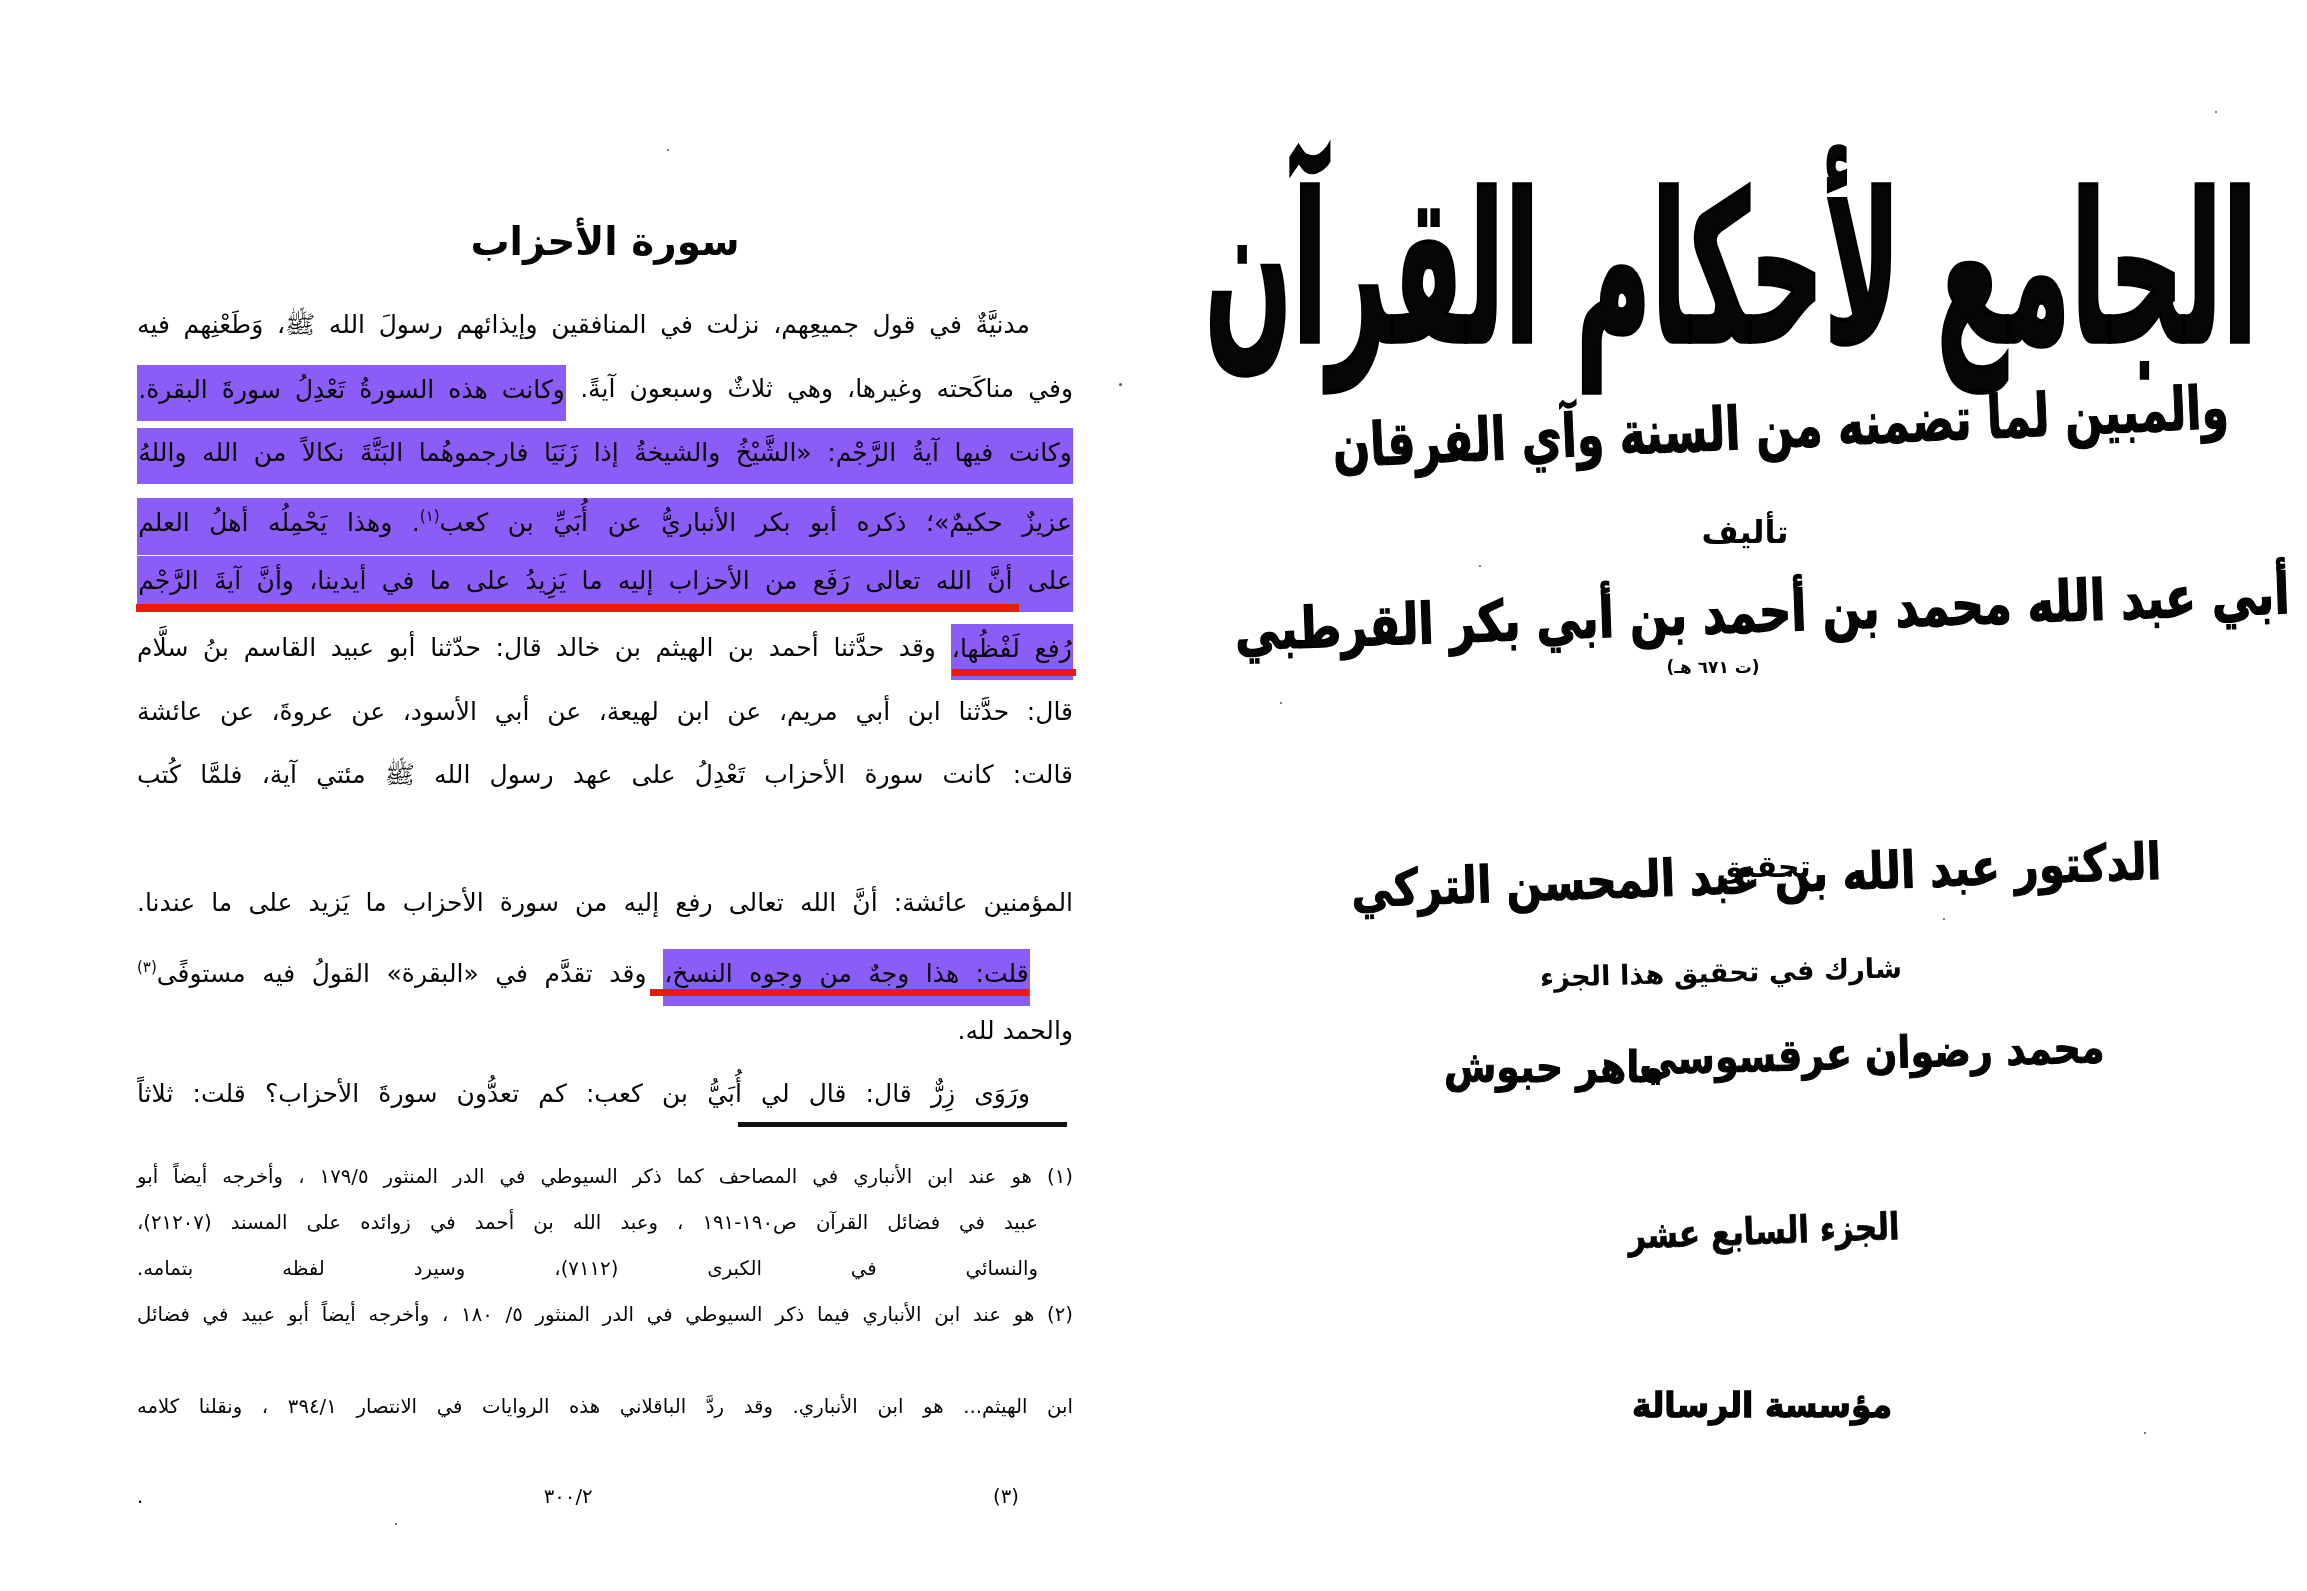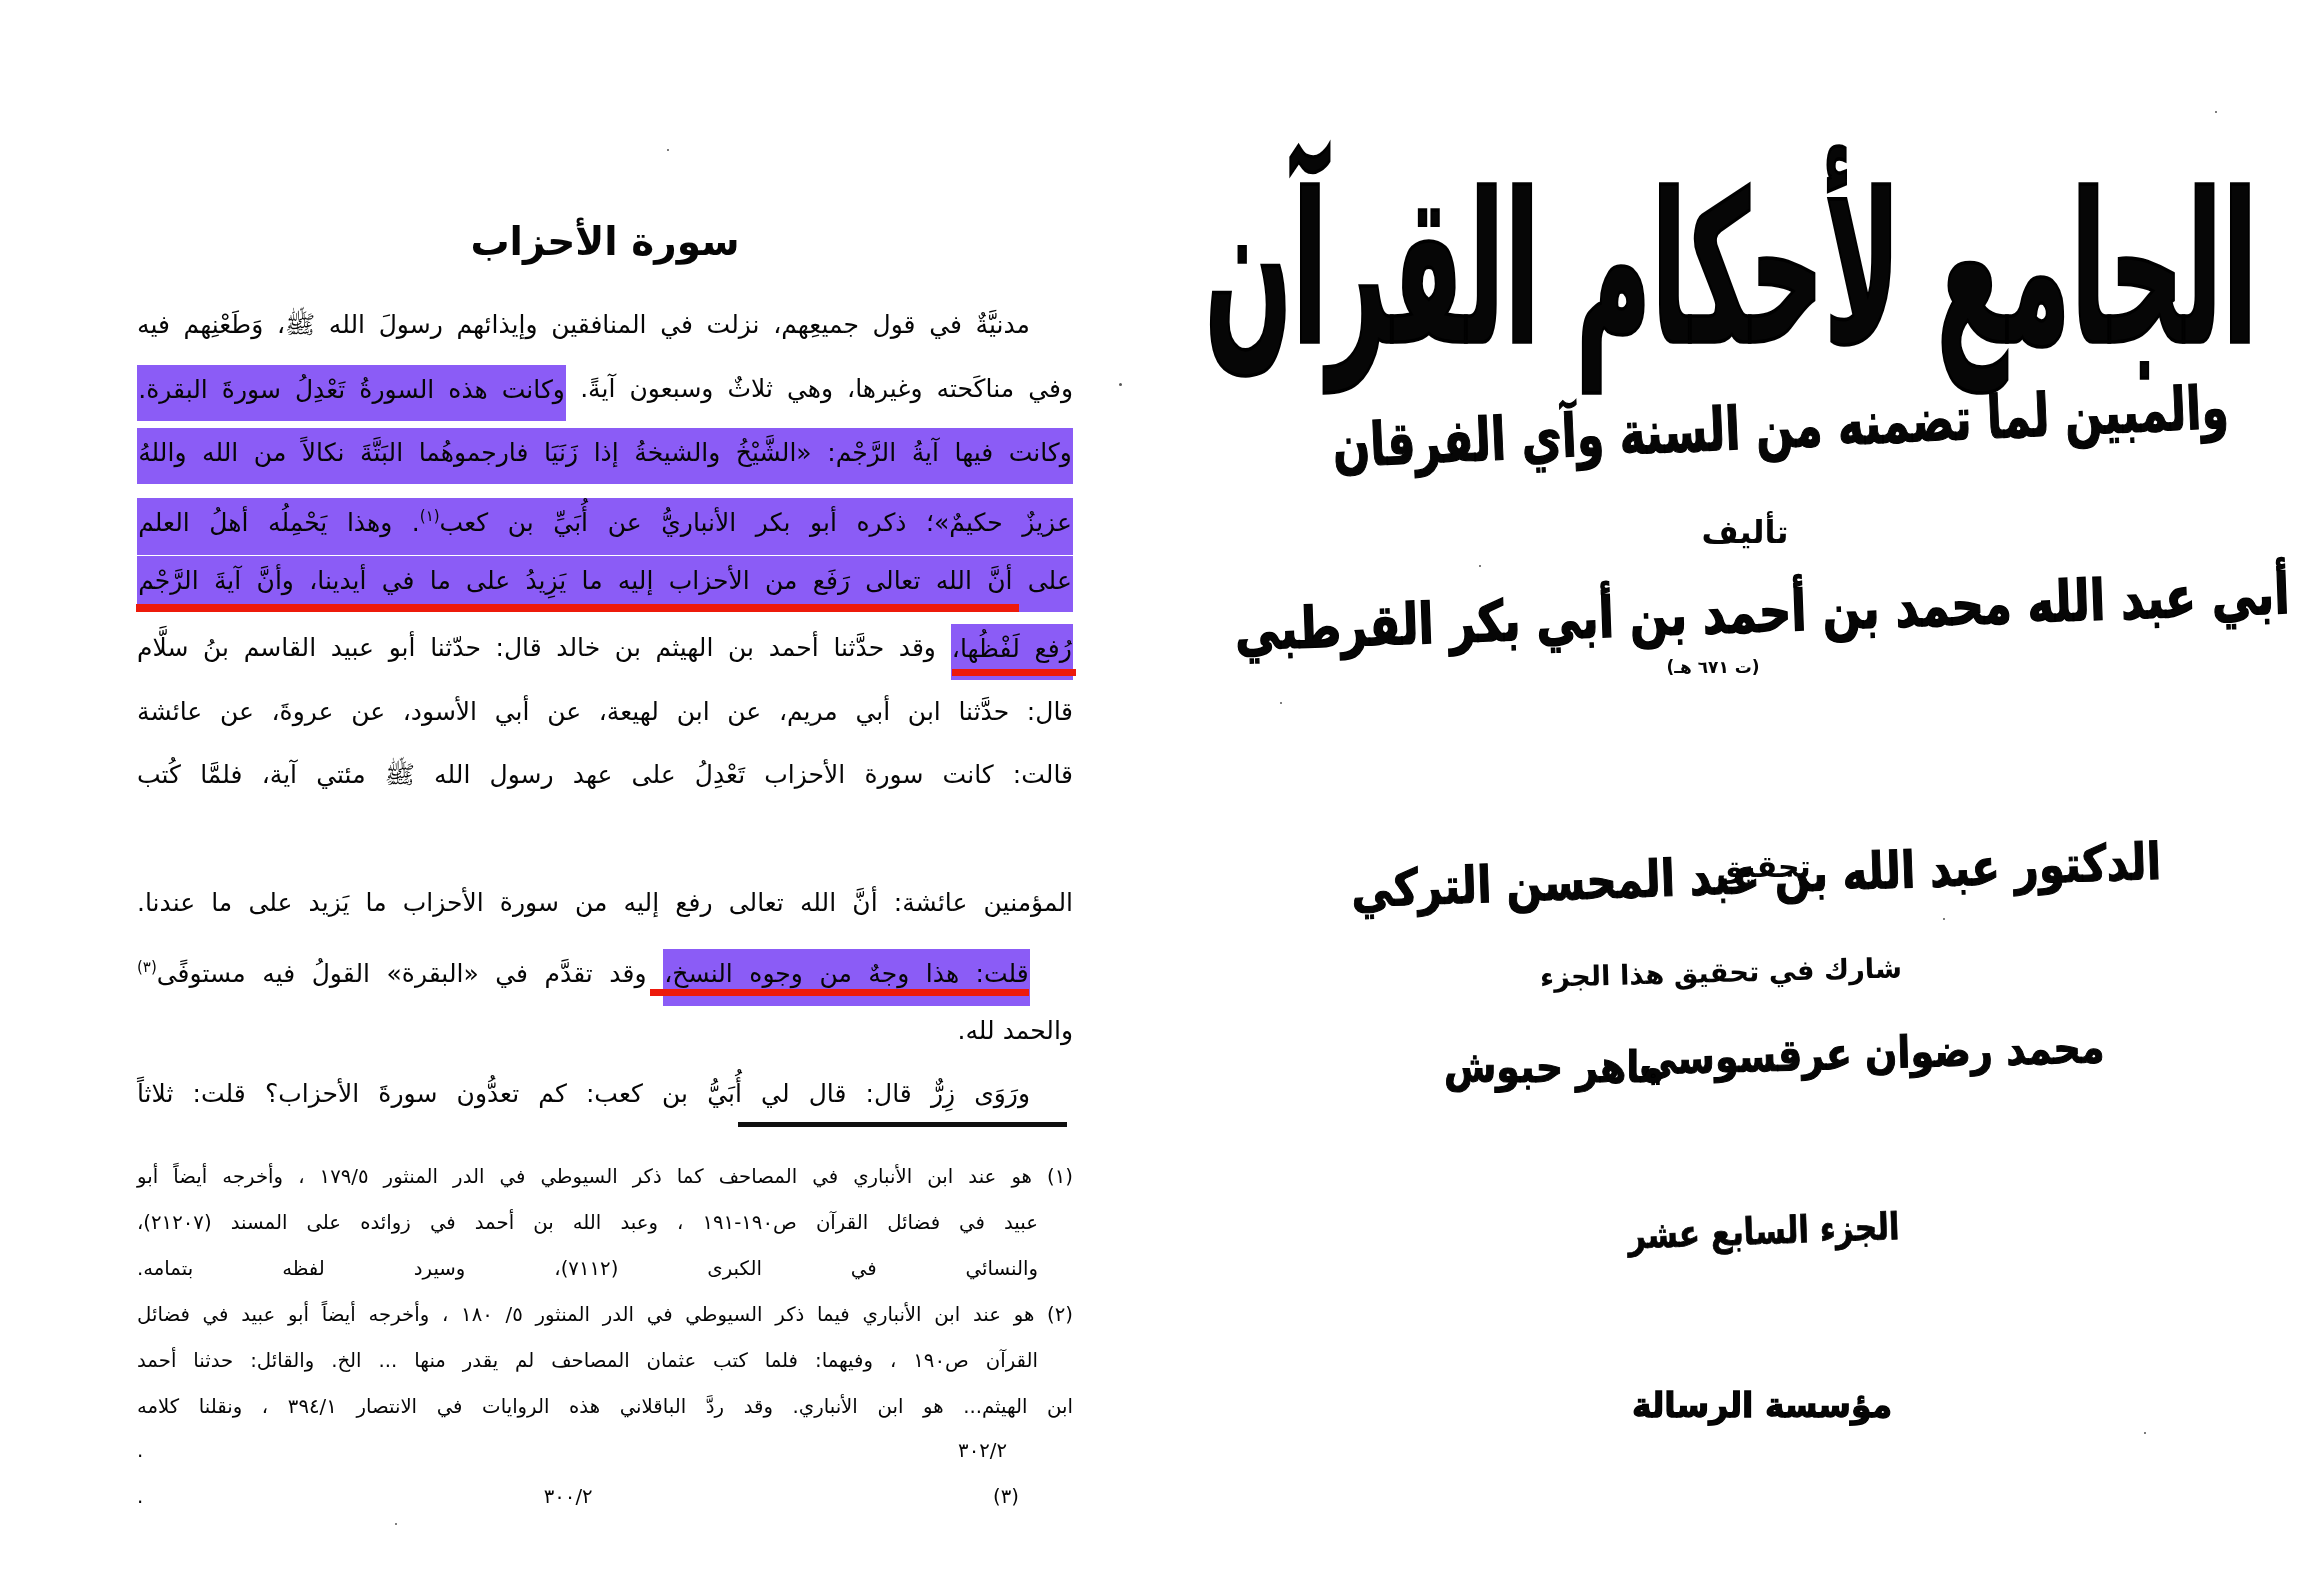--- a/index.html
+++ b/index.html
@@ -131,23 +131,21 @@
   <div class="bl indent" style="top:949px"><span class="hl">قلت: هذا وجهٌ من وجوه النسخ،</span><span> وقد تقدَّم في «البقرة» القولُ فيه مستوفًى</span><span class="sup">(٣)</span></div>
 
   <div class="bl noj" style="top:1013px"><span>والحمد لله.</span></div>
 
   <div class="bl indent" style="top:1076px"><span>ورَوَى زِرٌّ قال: قال لي أُبَيُّ بن كعب: كم تعدُّون سورةَ الأحزاب؟ قلت: ثلاثاً</span></div>
 
   <div class="fnl" style="top:1163px"><span>(١) هو عند ابن الأنباري في المصاحف كما ذكر السيوطي في الدر المنثور ١٧٩/٥ ، وأخرجه أيضاً أبو</span></div>
   <div class="fnl cont" style="top:1209px"><span>عبيد في فضائل القرآن ص١٩٠-١٩١ ، وعبد الله بن أحمد في زوائده على المسند (٢١٢٠٧)،</span></div>
   <div class="fnl cont noj" style="top:1255px"><span>والنسائي في الكبرى (٧١١٢)، وسيرد لفظه بتمامه.</span></div>
   <div class="fnl" style="top:1301px"><span>(٢) هو عند ابن الأنباري فيما ذكر السيوطي في الدر المنثور ٥/ ١٨٠ ، وأخرجه أيضاً أبو عبيد في فضائل</span></div>
-  <div class="fnl cont" style="top:1347px"><span>القرآن ص١٩٠ ، وفيهما: فلما كتب عثمان المصاحف لم يقدر منها ... الخ. والقائل: حدثنا أحمد</span></div>
   <div class="fnl" style="top:1393px"><span>ابن الهيثم... هو ابن الأنباري. وقد ردَّ الباقلاني هذه الروايات في الانتصار ٣٩٤/١ ، ونقلنا كلامه</span></div>
-  <div class="fnl noj inset110" style="top:1437px"><span>٣٠٢/٢ .</span></div>
   <div class="fnl noj inset90" style="top:1483px"><span>(٣) ٣٠٠/٢ .</span></div>
 </div>
 
 <div class="divider" style="left:738px; top:1122px; width:329px; height:4.8px;"></div>
 
 <div class="redbar" style="left:136px;  top:604px; width:883px; height:7.7px;"></div>
 <div class="redbar" style="left:952px; top:669px; width:124px;  height:7.2px;"></div>
 <div class="redbar" style="left:650px; top:989px; width:379px;  height:7.2px;"></div>
 
 <div>

